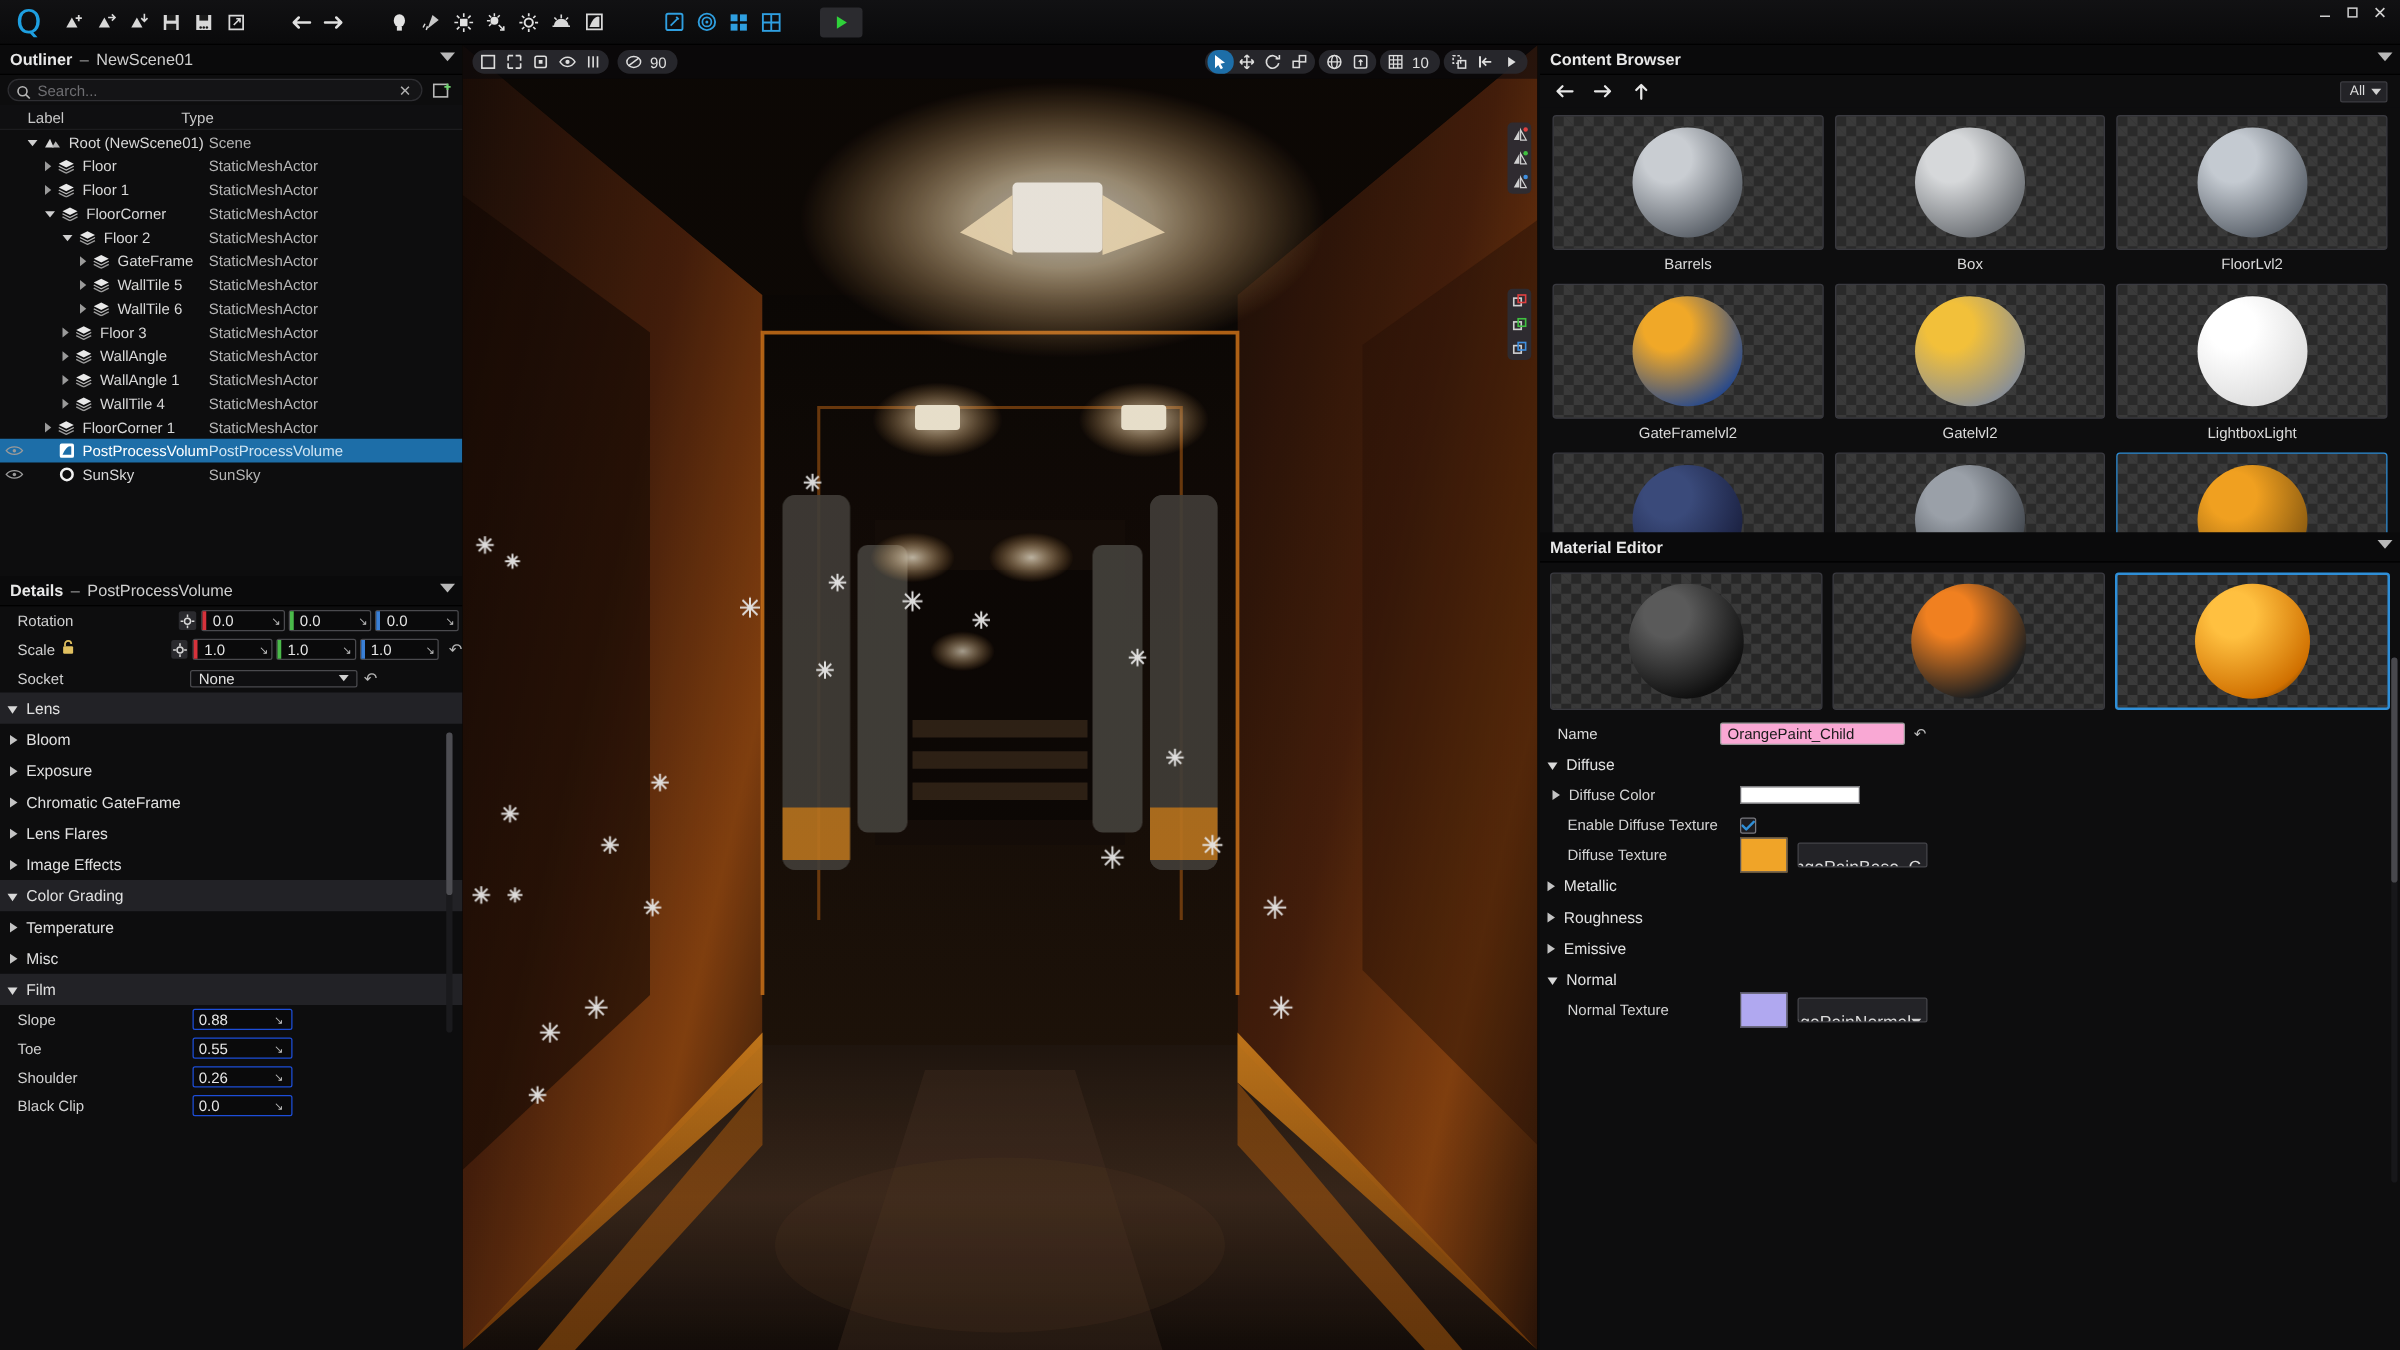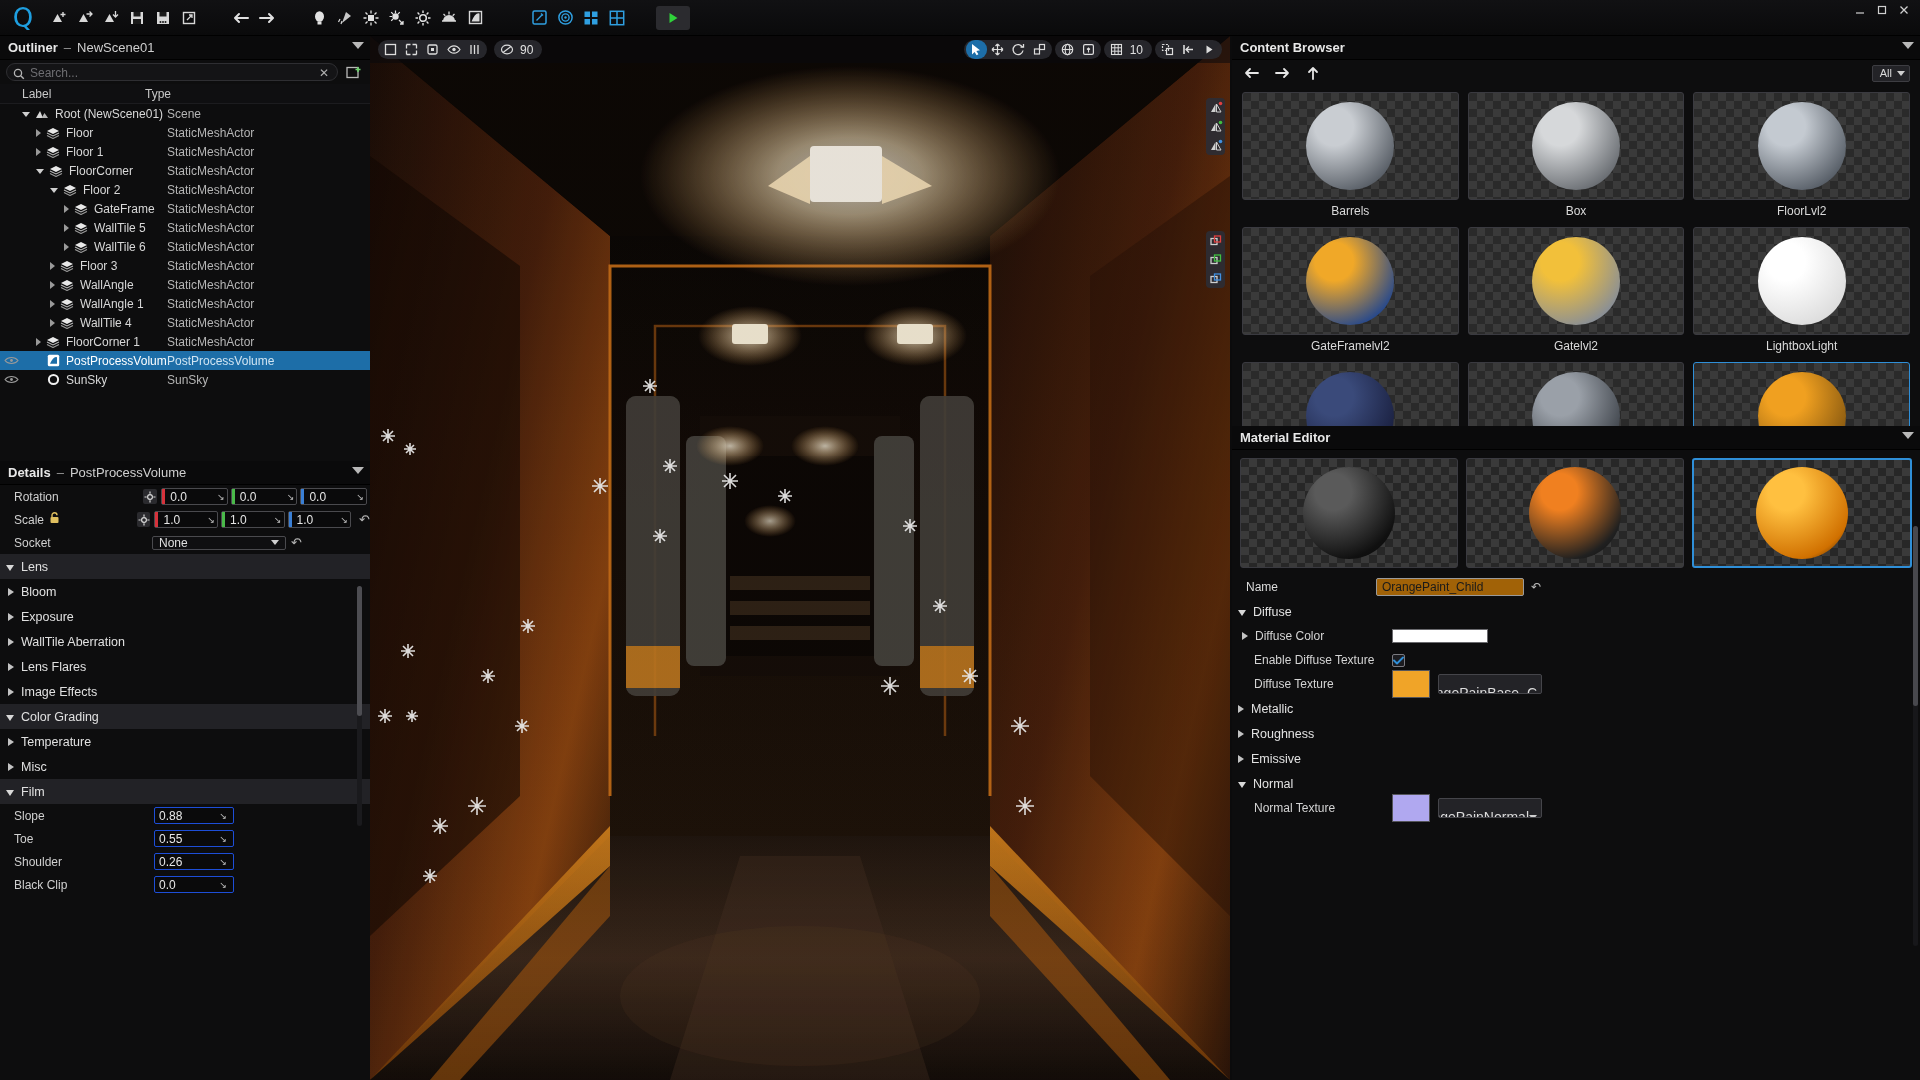--- a/index.html
+++ b/index.html
@@ -194,21 +194,21 @@
   .me-prev { flex: 1; height: 110px; border: 1px solid #3a3a40; border-radius: 3px; position: relative; overflow: hidden;
     background-image:
       linear-gradient(45deg, #3a3a3a 25%, transparent 25%, transparent 75%, #3a3a3a 75%),
       linear-gradient(45deg, #3a3a3a 25%, transparent 25%, transparent 75%, #3a3a3a 75%);
     background-size: 16px 16px; background-position: 0 0, 8px 8px; background-color: #272727;
   }
   .me-prev.selected { border: 2px solid #2f8fd8; }
   .me-row { height: 25px; display: flex; align-items: center; padding-left: 14px; font-size: 12px; color: #d8d8d8; }
   .me-name-label { width: 130px; color: #dcdcdc; }
   .me-input {
-    width: 148px; height: 18px; background: #a16207; border: 1px solid #9a9a9a; border-radius: 2px;
+    width: 148px; height: 18px; background: #f9a8d4; border: 1px solid #9a9a9a; border-radius: 2px;
     display: flex; align-items: center; padding: 0 5px; color: #1a1a1a; font-size: 12px;
   }
   .me-sec { height: 25px; display: flex; align-items: center; padding-left: 6px; font-size: 12.5px; color: #e2e2e2; cursor: pointer; }
   .me-prop { height: 24px; display: flex; align-items: center; padding-left: 10px; font-size: 12px; color: #d4d4d4; }
   .me-prop .lbl { width: 150px; display: flex; align-items: center; }
   .color-swatch { width: 96px; height: 14px; background: #fff; border: 1px solid #6a6a6e; }
   .chk { width: 13px; height: 13px; background: #1c1c20; border: 1px solid #7a7a80; border-radius: 2px; display: flex; align-items: center; justify-content: center; cursor: pointer; }
   .chk svg { display: block; }
   .tex-thumb { width: 38px; height: 28px; border: 1px solid #55555a; }
   .tex-drop {
@@ -745,21 +745,21 @@
           <div class="cat-row sub">
             <span class="tri closed"></span>
             <span>Bloom</span>
           </div>
           <div class="cat-row sub">
             <span class="tri closed"></span>
             <span>Exposure</span>
           </div>
           <div class="cat-row sub">
             <span class="tri closed"></span>
-            <span>WallTile Aberration</span>
+            <span>Chromatic GateFrame</span>
           </div>
           <div class="cat-row sub">
             <span class="tri closed"></span>
             <span>Lens Flares</span>
           </div>
           <div class="cat-row sub">
             <span class="tri closed"></span>
             <span>Image Effects</span>
           </div>
           <div class="cat-row group">

